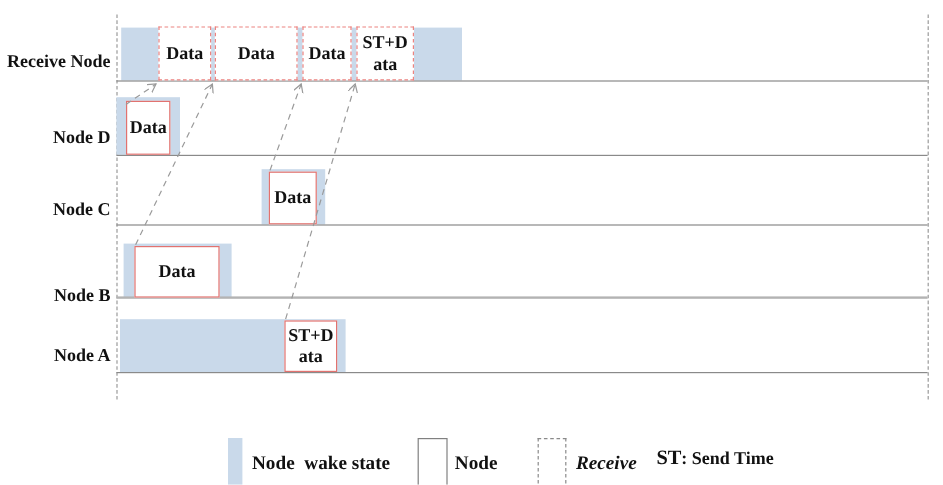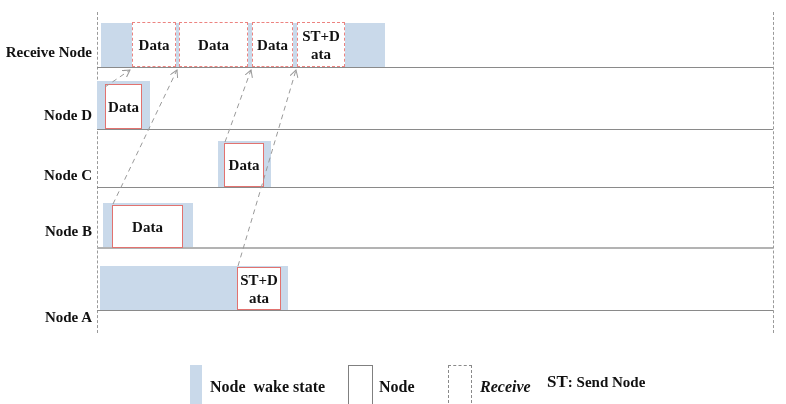--- a/index.html
+++ b/index.html
@@ -49,22 +49,22 @@
 <body>
 
 <div class="stage">
 
   <div class="vline" style="left:97px;"></div>
   <div class="vline" style="left:773px;"></div>
 
   <div class="row-label" style="top:42px;">Receive Node</div>
   <div class="row-label" style="top:165px;">Node C</div>
   <div class="row-label" style="top:105px;">Node D</div>
-  <div class="row-label" style="top:221px;">Node B</div>
-  <div class="row-label" style="top:287px;margin-top:20px;">Node A</div>
+  <div class="row-label" style="top:237px;">Node B</div>
+  <div class="row-label" style="top:287px;">Node A</div>
 
   <div class="band" style="left:101px;top:23px;width:284px;height:44px;"></div>
   <div class="band" style="left:97px; top:81px;width:53px; height:48px;"></div>
   <div class="band" style="left:218px;top:141px;width:53px;height:46px;"></div>
   <div class="band" style="left:103px;top:203px;width:90px;height:45px;"></div>
   <div class="band" style="left:100px;top:266px;width:188px;height:44px;"></div>
 
   <div class="hline" style="top:67px;"></div>
   <div class="hline" style="top:129px;"></div>
   <div class="hline" style="top:187px;"></div>
@@ -99,17 +99,17 @@
     <div class="swatch"></div>
     <div class="ltext" style="left:210px;">Node  wake state</div>
 
     <div class="lsend"></div>
     <div class="ltext" style="left:379px;">Node</div>
 
     <div class="lrecv"></div>
     <div class="ltext" style="left:480px;font-style:italic;">Receive</div>
 
     <div class="st-line">
-      <span class="st-big">ST</span><span class="st-small">: Send Node</span>
+      <span class="st-big">ST</span><span class="st-small">: Send Time</span>
     </div>
   </div>
 
 </div>
 
 </body></html>

